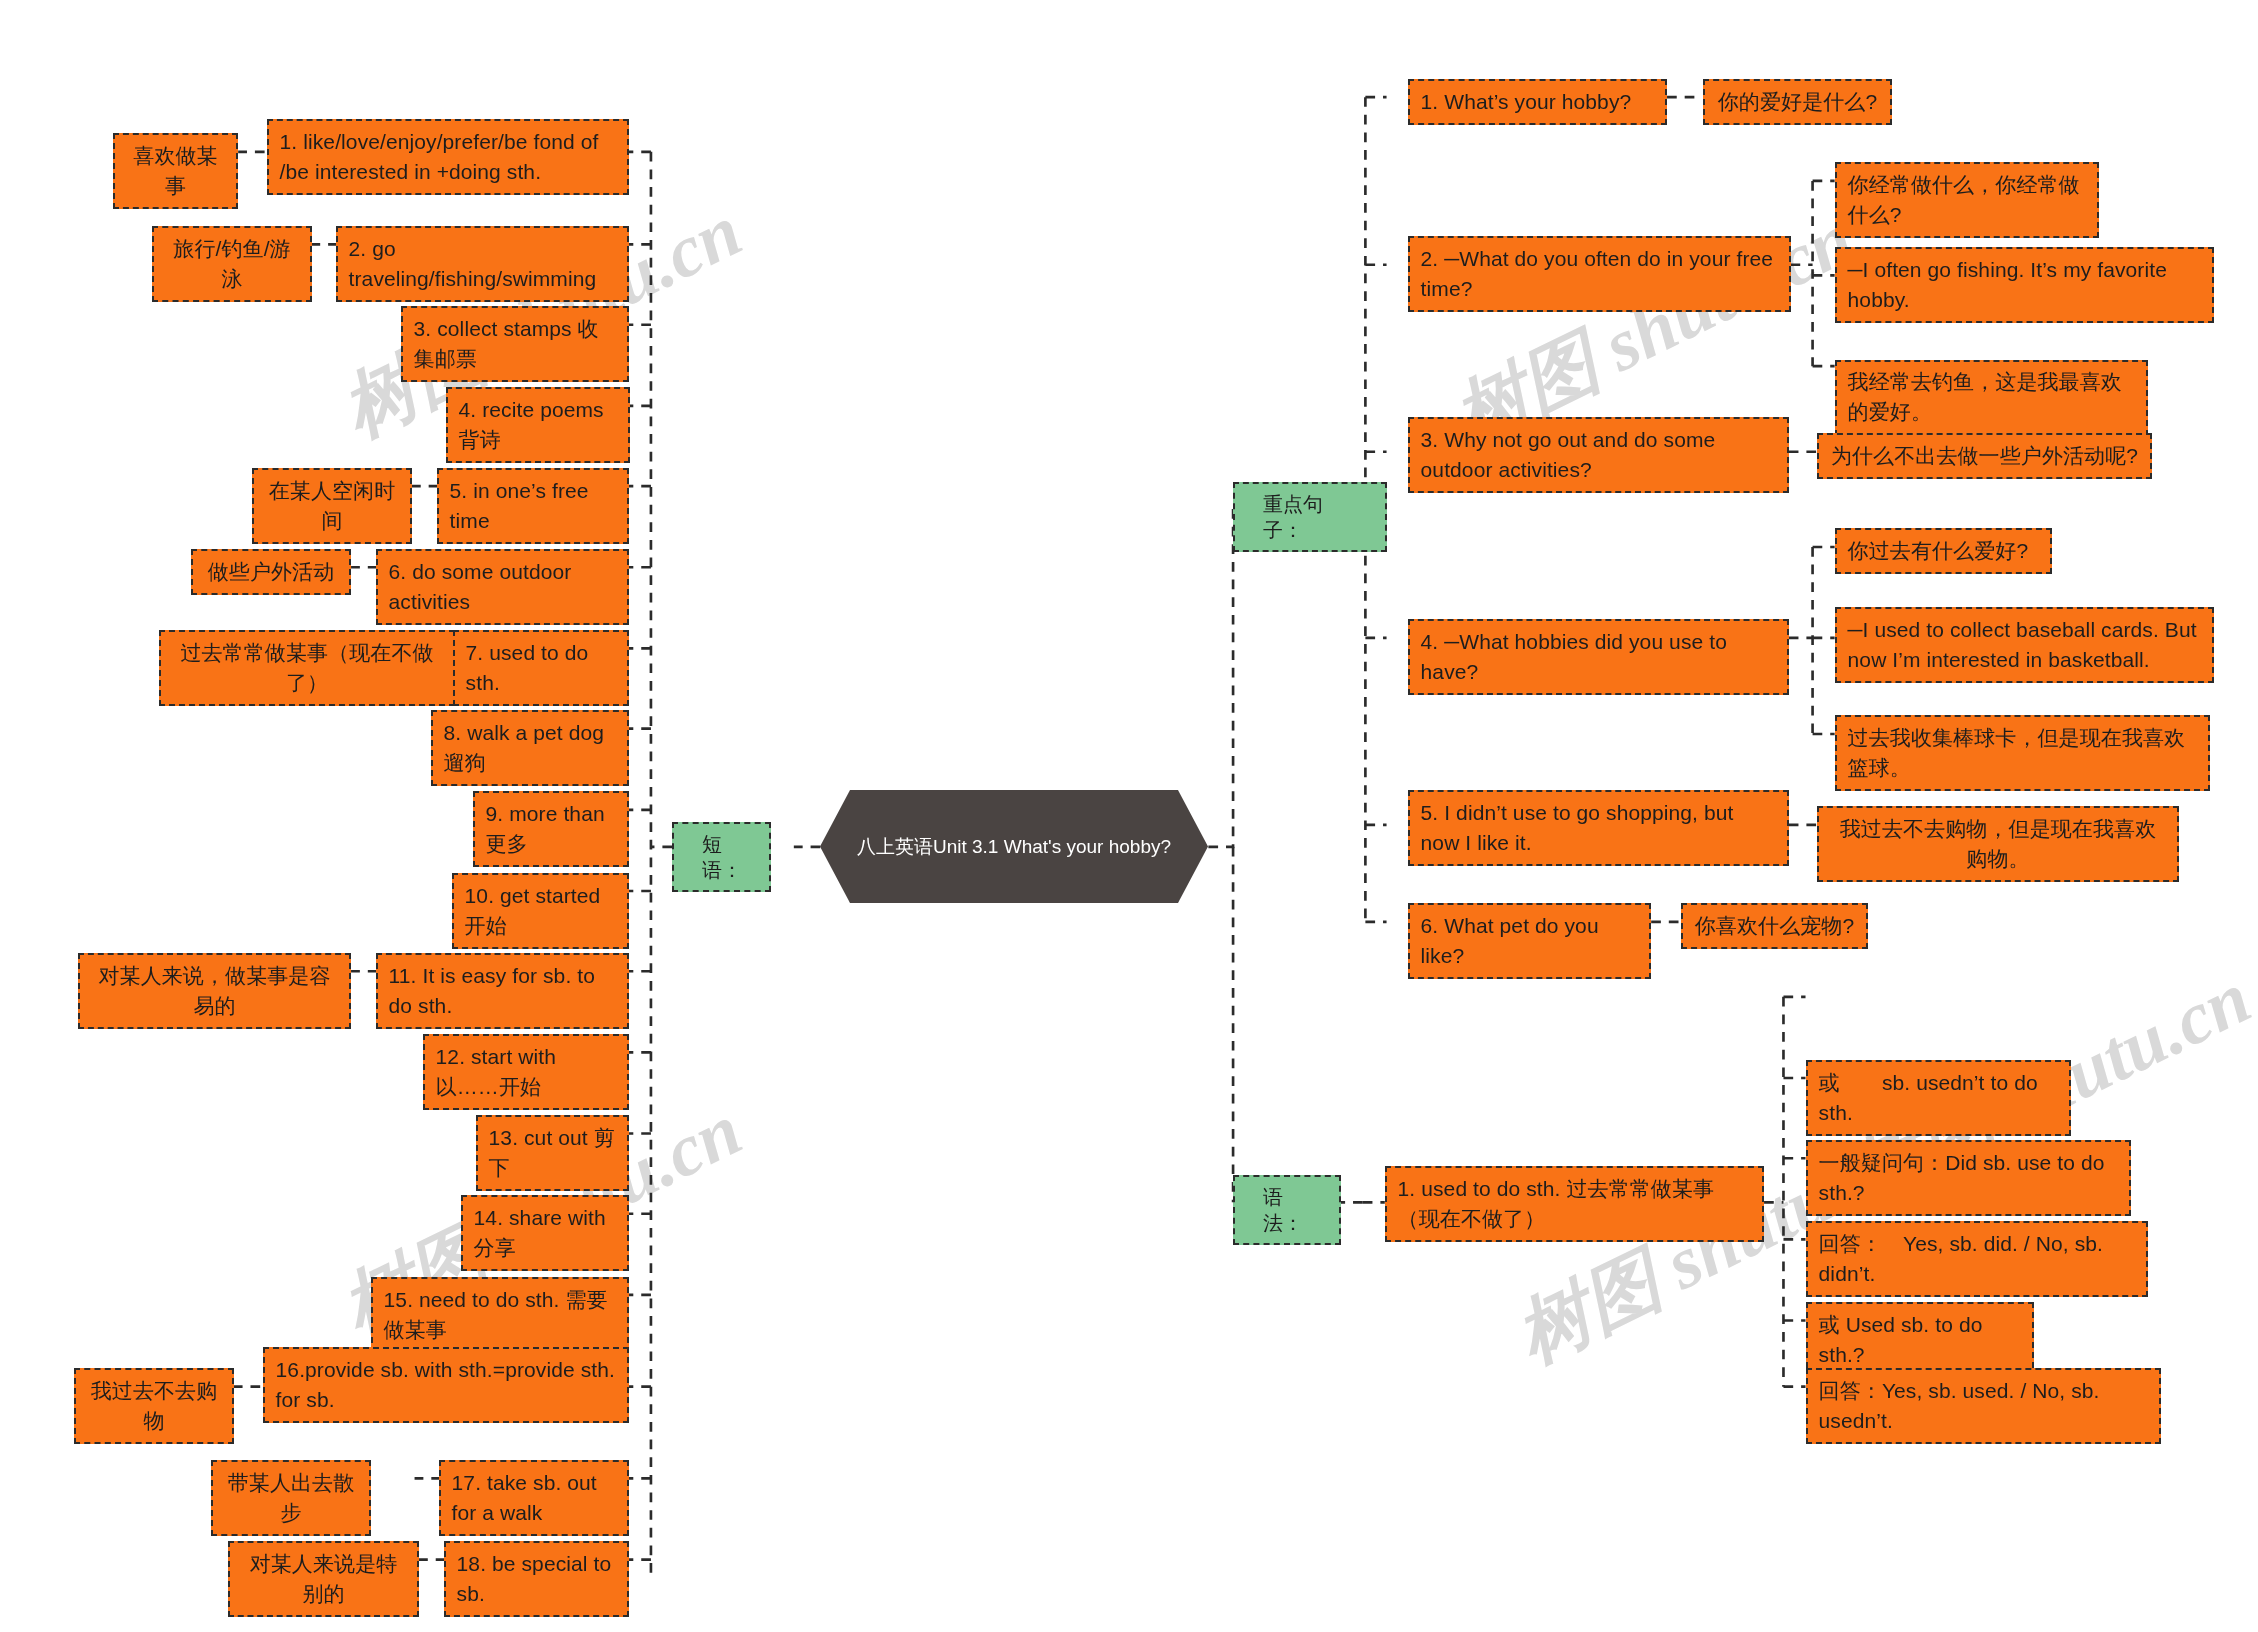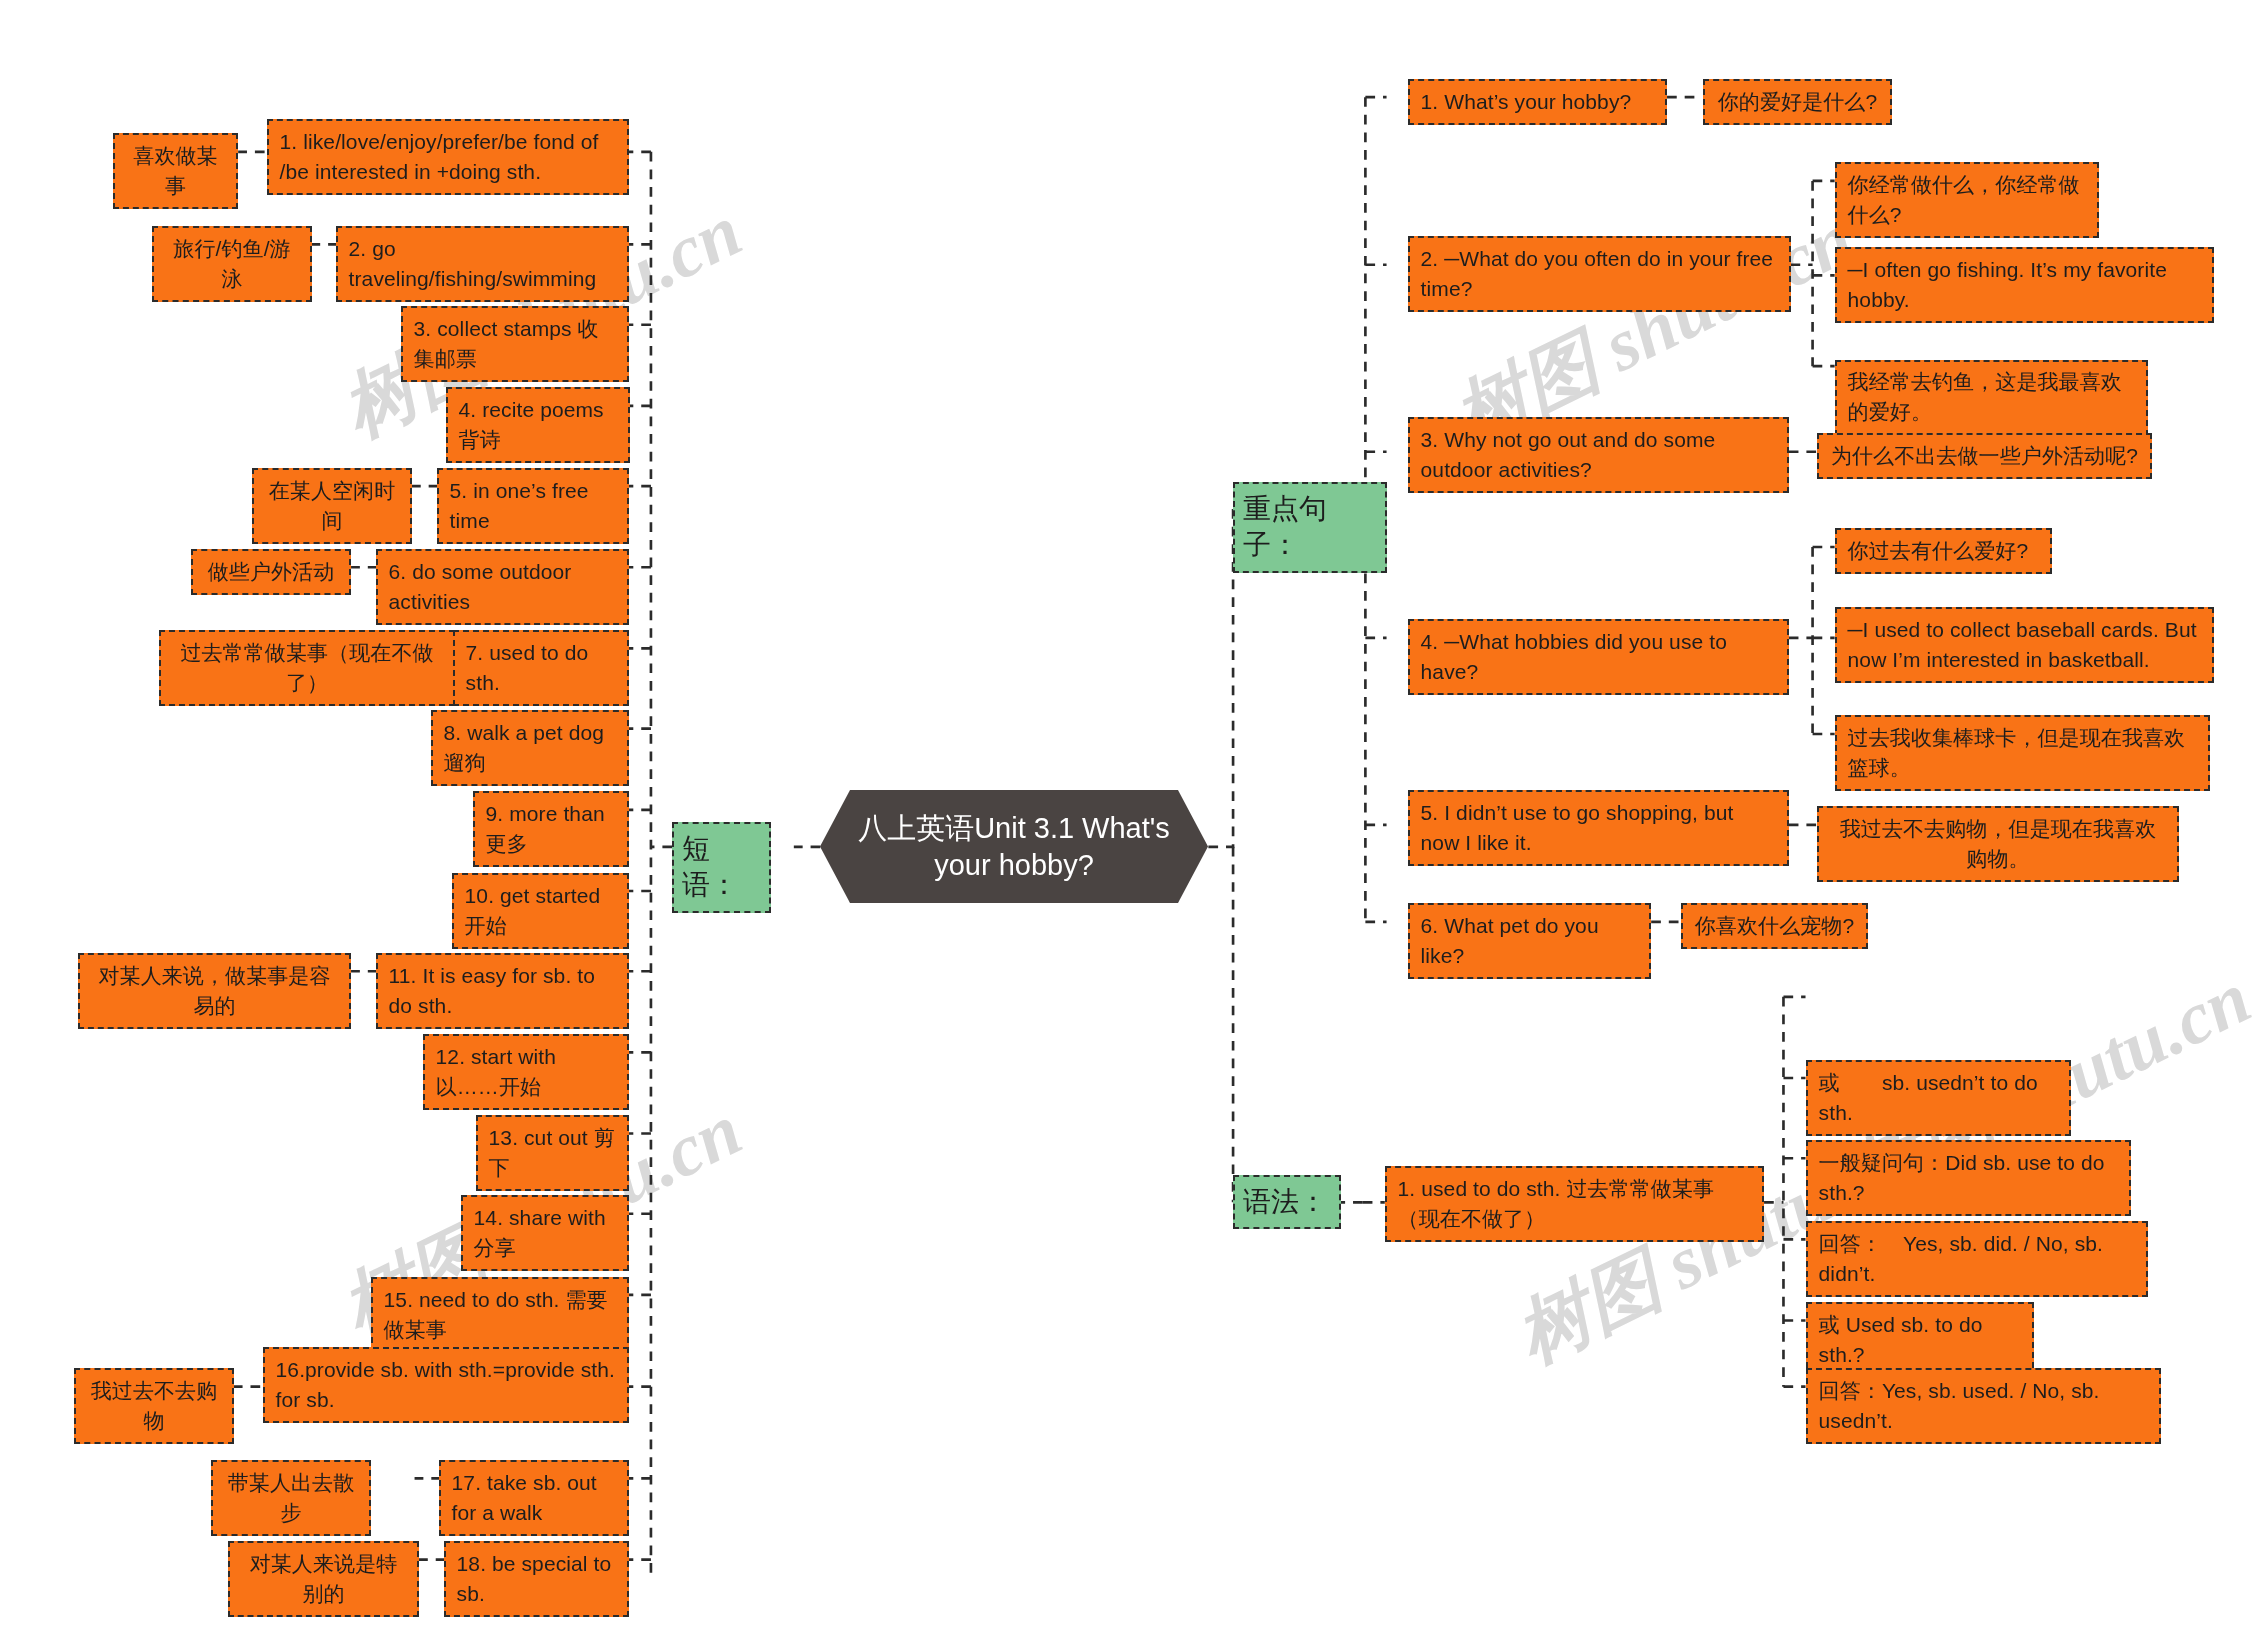--- a/index.html
+++ b/index.html
@@ -72,35 +72,35 @@
     padding: 6.2px 10.6px;
     font-size: 21px;
     line-height: 1.42;
     letter-spacing: 0.1px;
     background: #f97316;
   }
 
   .branch {
     border: 2.6px dashed #2b2b2b;
     background: #7fc894;
-    padding: 7px 8px;
-    font-size: 28px;
+    padding: 7px 28px;
+    font-size: 20px;
     line-height: 1.3;
     font-weight: 400;
   }
 
   
   #root-node {
     position: absolute;
     z-index: 3;
     width: 388px;
     height: 113px;
     background: #4a4442;
     color: #ffffff;
-    font-size: 29px;
+    font-size: 19px;
     line-height: 1.26;
     text-align: center;
     display: flex;
     align-items: center;
     justify-content: center;
     padding: 0 30px;
     box-sizing: border-box;
     clip-path: polygon(0% 50%, 30px 0%, calc(100% - 30px) 0%, 100% 50%, calc(100% - 30px) 100%, 30px 100%);
   }
   #root-node .txt { width: 100%; }

